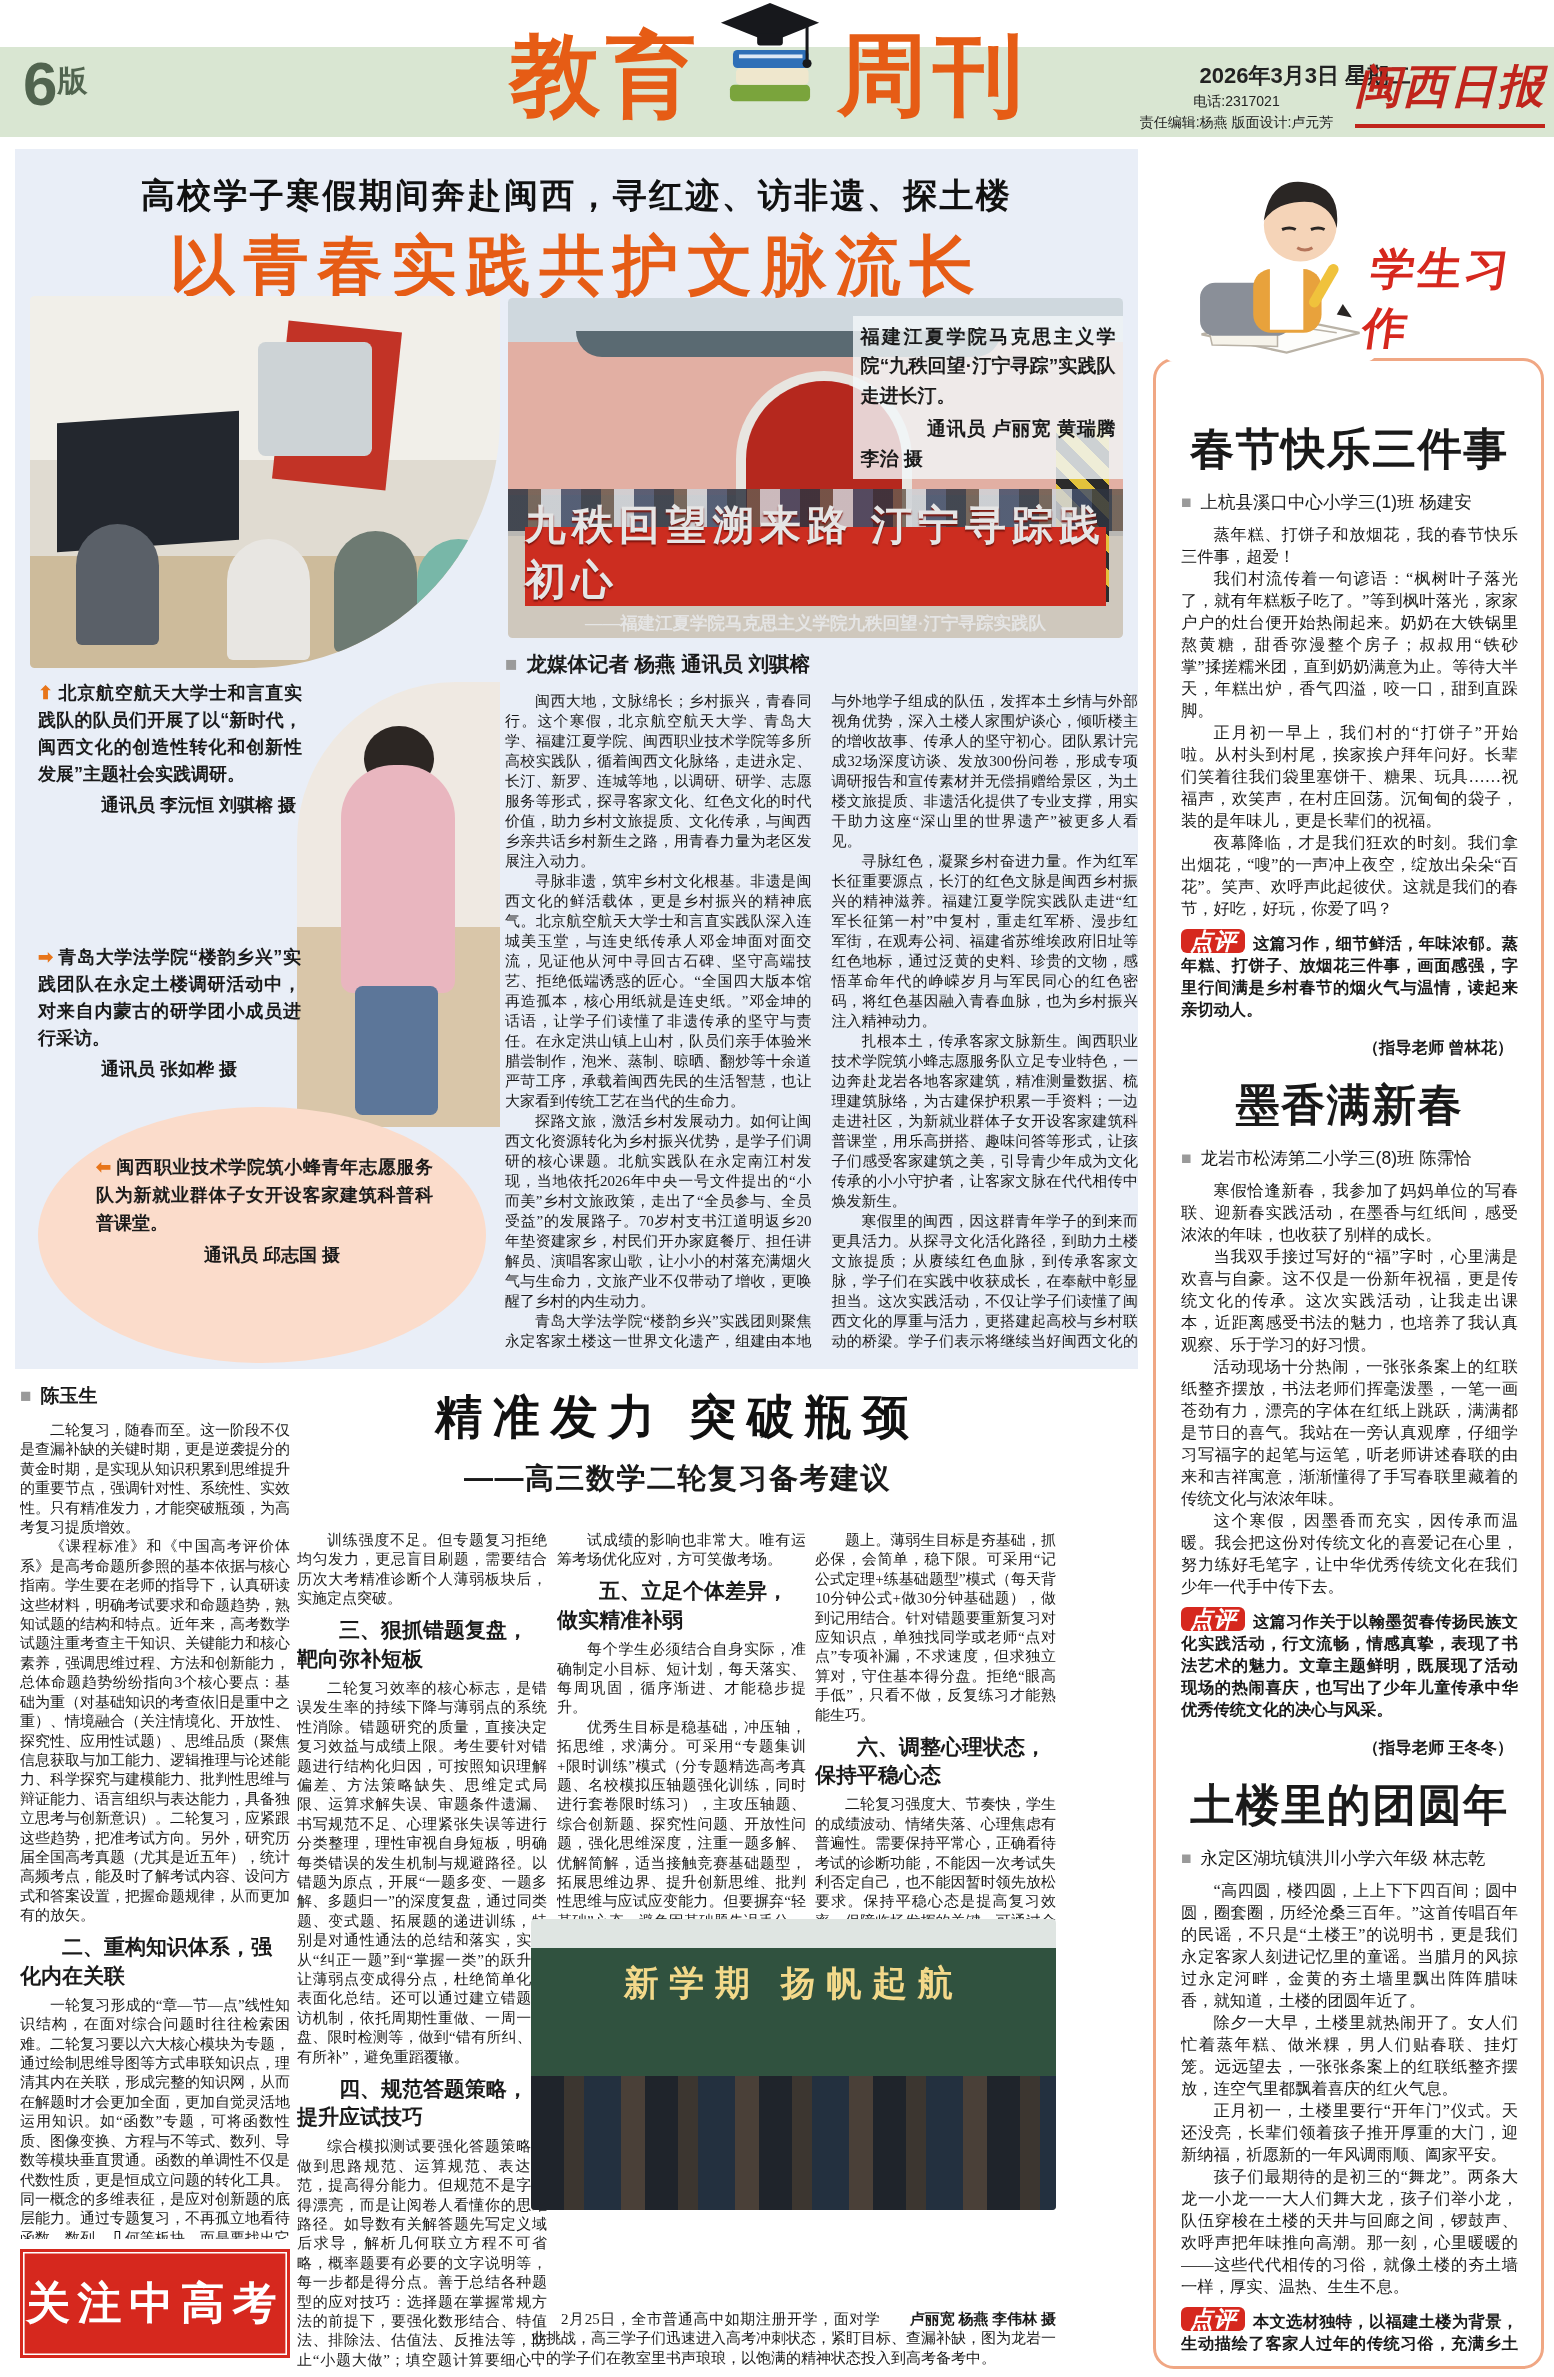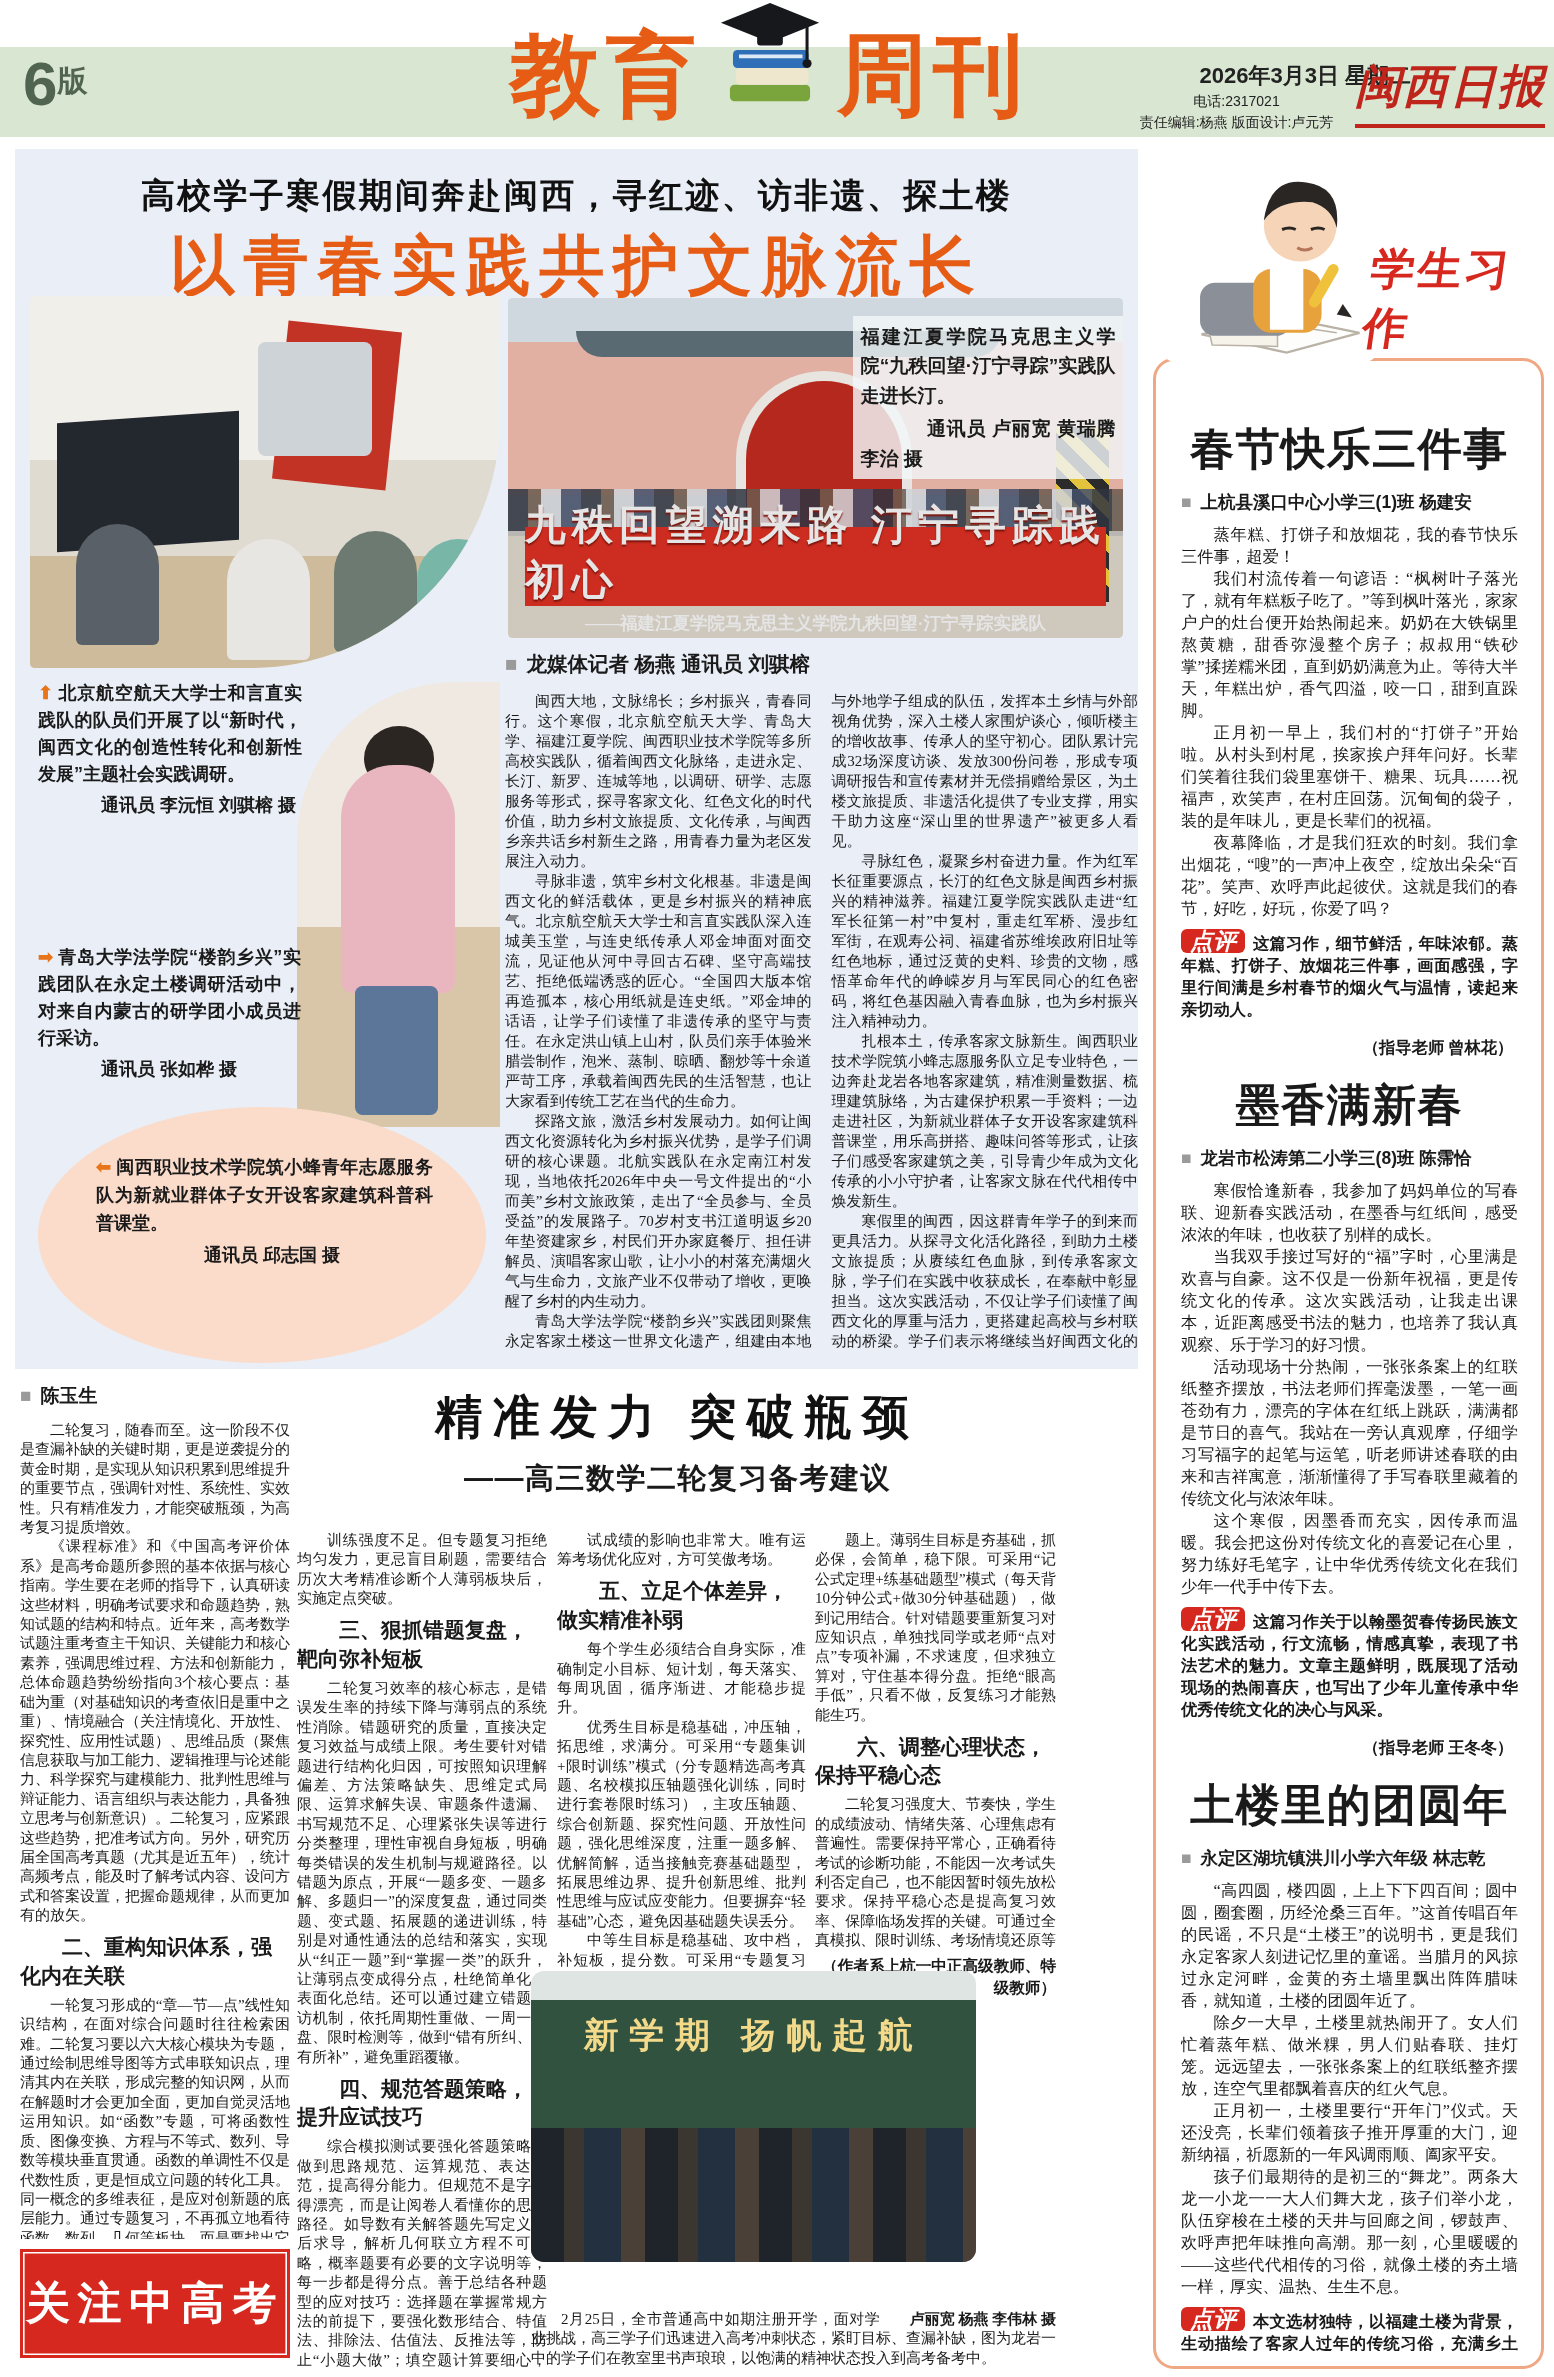--- a/index.html
+++ b/index.html
@@ -71,36 +71,36 @@
   .ecolD{left:815px;top:1531px;width:241px;height:416px;}
   .exam-byline{font-family:"Liberation Sans",sans-serif;font-weight:bold;font-size:19px;margin-bottom:12px;}
   .exam-title{position:absolute;left:304px;top:1386px;width:747px;text-align:center;font-family:"Liberation Sans",sans-serif;
               font-weight:900;font-size:47px;letter-spacing:10.6px;color:#111;}
   .exam-sub{position:absolute;left:304px;top:1459px;width:747px;text-align:center;font-family:"Liberation Sans",sans-serif;
             font-weight:bold;font-size:29px;letter-spacing:1.5px;}
   .author-note{position:absolute;left:815px;top:1955px;width:241px;text-align:right;font-weight:bold;font-size:15.6px;line-height:1.4;}
   .focus{position:absolute;left:20px;top:2249px;width:270px;height:109px;background:#d6281e;color:#fff;
          display:flex;align-items:center;justify-content:center;font-family:"Liberation Sans",sans-serif;
          font-weight:900;font-size:44px;letter-spacing:7.6px;box-shadow:inset 0 0 0 3px #d6281e, inset 0 0 0 4.6px #fff;}
-  .exam-photo{position:absolute;left:531px;top:1971px;width:445px;height:291px;border-radius:13px;overflow:hidden;
+  .exam-photo{position:absolute;left:531px;top:1919px;width:525px;height:291px;border-radius:4px;overflow:hidden;
               background:linear-gradient(180deg,#dfe5e2 0 10%,#30523f 10% 54%,#a78b5f 54% 62%,#8a8276 62% 100%);}
   .exam-photo .bb{position:absolute;left:0;top:41px;width:100%;text-align:center;color:#f3d98a;
                   font-family:"Liberation Sans",sans-serif;font-weight:900;font-size:35px;letter-spacing:10.6px;}
   .exam-photo .stu{position:absolute;left:0;bottom:0;width:100%;height:46%;
                    background:repeating-linear-gradient(90deg,#1f242b 0 33px,#3c3630 33px 53px,#23303f 53px 90px,#4a4038 90px 114px);}
   .exam-cap{position:absolute;left:531px;top:2310px;width:525px;font-size:16.7px;line-height:23px;text-align:justify;}
   .exam-cap .pcred{float:right;font-weight:bold;}
   
   .sb-border{position:absolute;left:1153px;top:358px;width:385px;height:2005px;border:3px solid #f0a784;border-radius:21px;}
   .sb-title{position:absolute;left:1367px;top:240px;color:#d6281e;font-weight:900;font-size:44px;letter-spacing:3px;
             transform:skewX(-8deg);font-family:"Liberation Serif",serif;}
   .sb-illus{position:absolute;left:1156px;top:155px;}
   .sb-content{position:absolute;left:1181px;top:408px;width:337px;height:1943px;overflow:hidden;}
   .sb-h2{text-align:center;font-family:"Liberation Sans",sans-serif;font-weight:900;font-size:44px;letter-spacing:1.5px;margin:12px 0 10.6px;}
-  .sb-byline{font-family:"Liberation Sans",sans-serif;font-weight:bold;font-size:17.5px;margin:1.5px 0 10.6px;}
+  .sb-byline{font-family:"Liberation Sans",sans-serif;font-weight:normal;font-size:17.5px;margin:1.5px 0 10.6px;}
   .sb-paras p{font-size:16.3px;line-height:22px;text-align:justify;text-indent:2em;margin:0;}
   .comment{margin-top:9px;font-size:16.3px;line-height:22px;text-align:justify;font-weight:bold;}
   .chip{display:inline-block;background:#d6281e;color:#fff;font-family:"Liberation Sans",sans-serif;font-weight:bold;
         font-size:23px;padding:0.8px 9px;border-radius:6px;margin-right:7.6px;text-indent:0;font-style:italic;}
   .teacher{text-align:right;font-weight:bold;font-size:16.3px;margin:4.6px 4.6px 16.7px 0;}
 </style>
 </head>
 <body>
 
 <div class="page">

